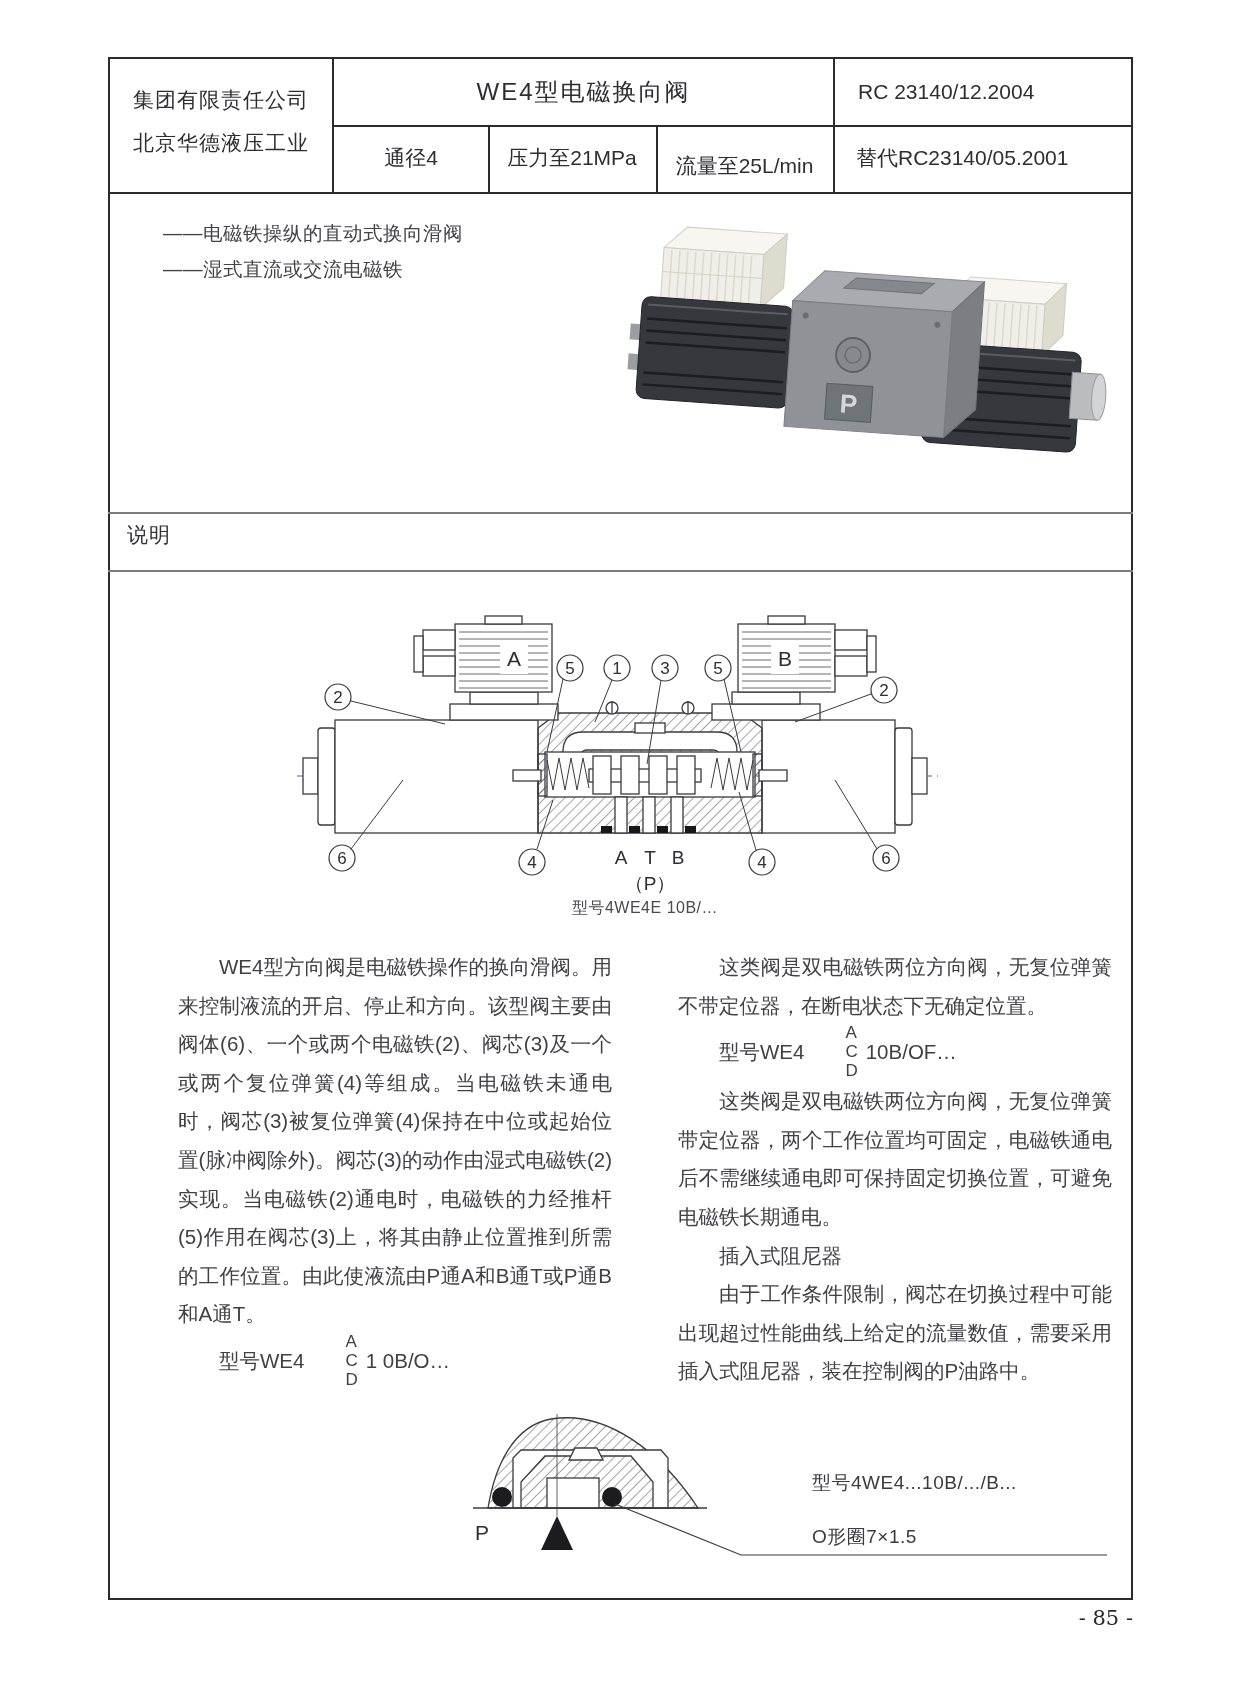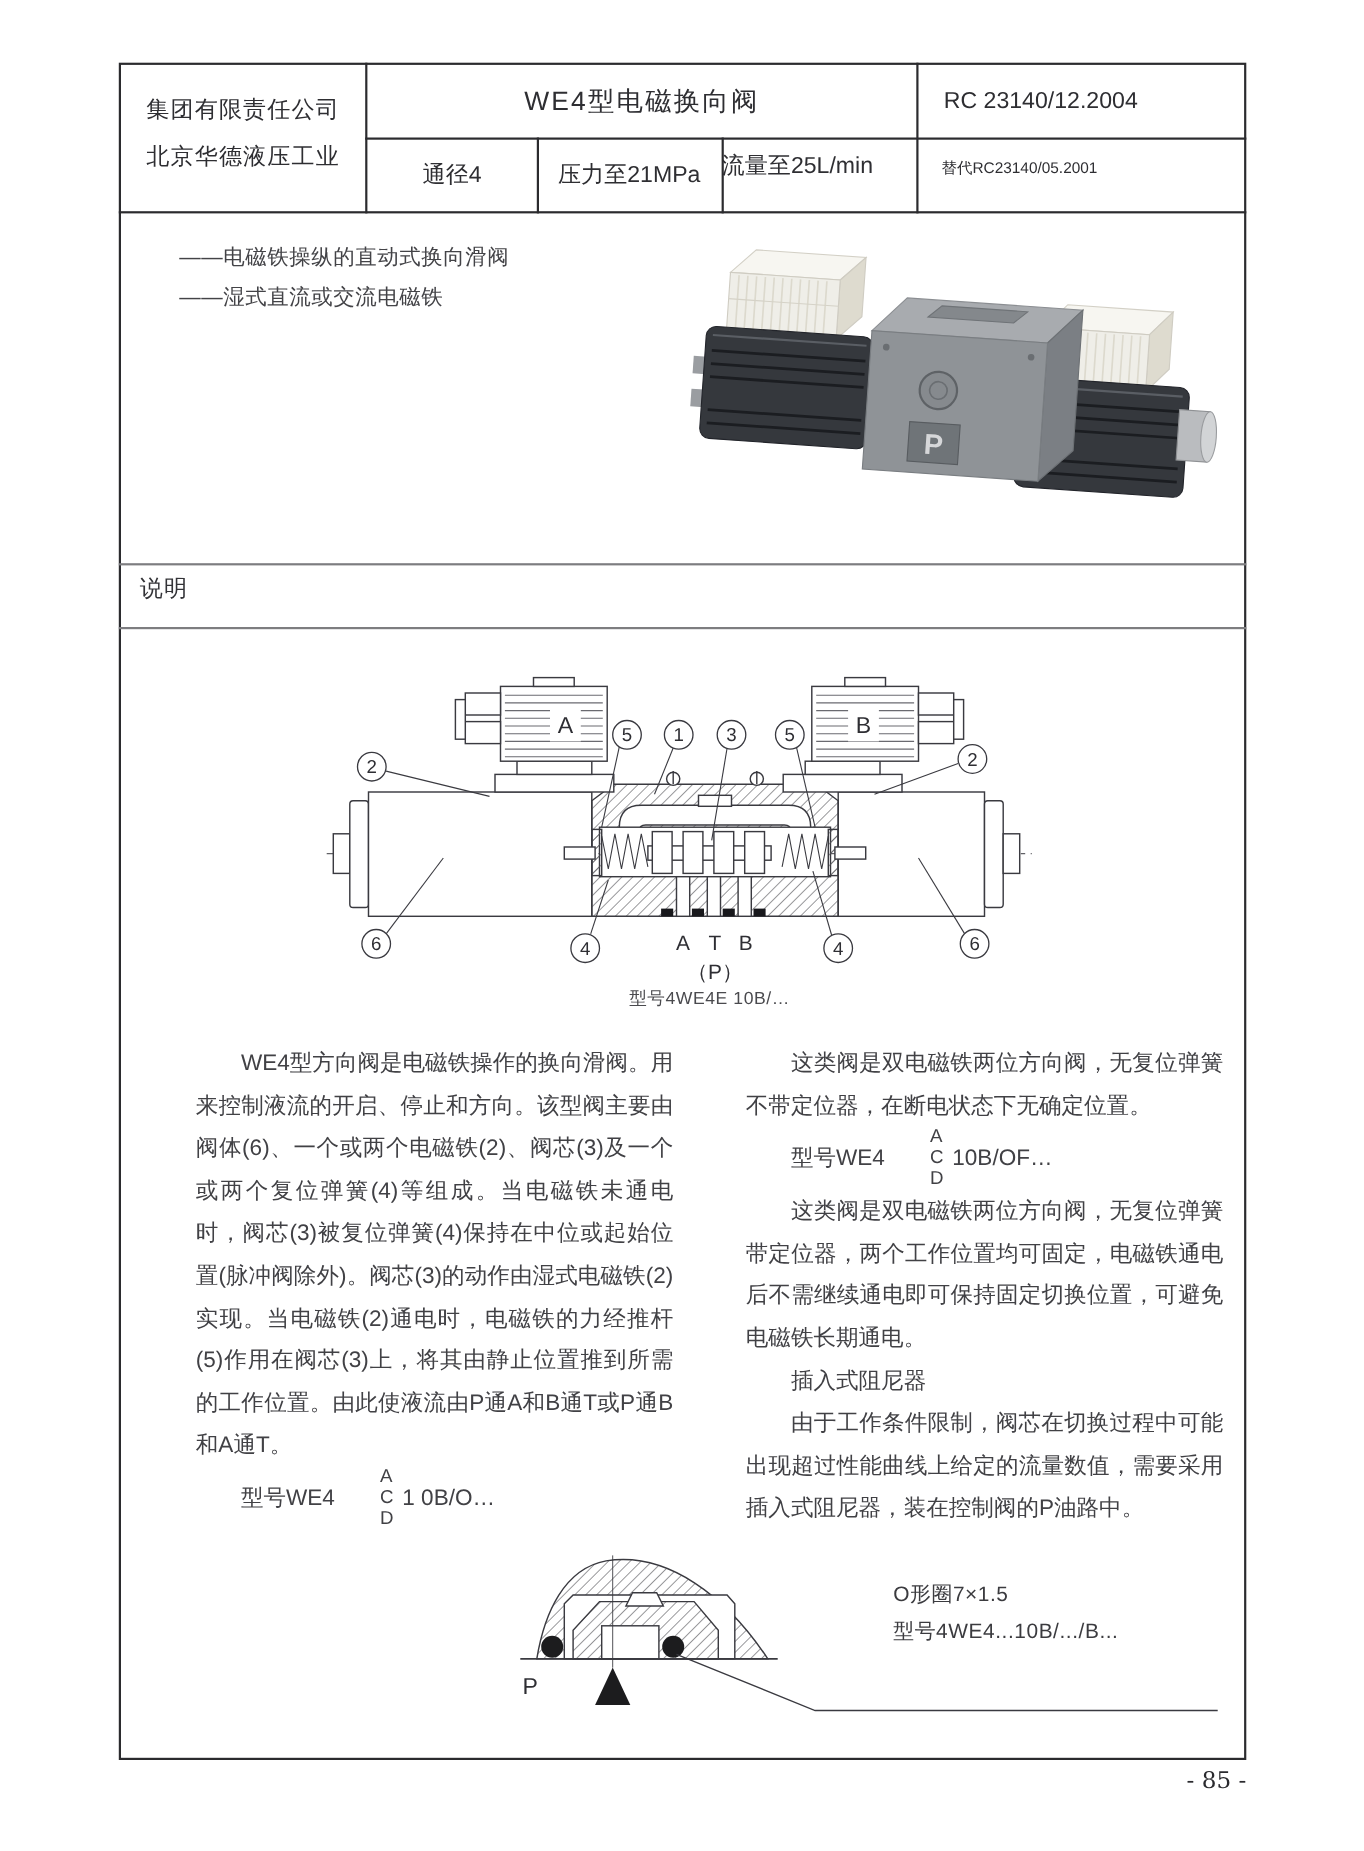--- a/index.html
+++ b/index.html
@@ -15,41 +15,41 @@
   .vline { position:absolute; width:2px; background:#2b2b2e; }
   .hline.gray { background:#7d7d80; }
   .cell { position:absolute; color:#2e2e32; }
   .company { left:108px; top:78px; width:226px; text-align:center;
     font-size:21px; line-height:43px; letter-spacing:1px; }
   .title { left:334px; top:76px; width:499px; text-align:center; font-size:24px;
     letter-spacing:2px; }
   .docnum { left:858px; top:80px; font-size:21px; }
   .spec1 { left:334px; top:144px; width:154px; text-align:center; font-size:21px; }
   .spec2 { left:488px; top:144px; width:168px; text-align:center; font-size:21px; }
-  .spec3 { left:656px; top:136px; width:177px; text-align:left; font-size:21px; }
-  .replaces { left:856px; top:144px; font-size:14px; }
+  .spec3 { left:656px; top:152px; width:177px; text-align:center; font-size:21px; }
+  .replaces { left:856px; top:144px; font-size:21px; }
   .bullet { position:absolute; left:163px; font-size:19.5px; color:#434347; letter-spacing:0.5px; }
   .section-label { position:absolute; left:127px; top:521px; font-size:21px; color:#333337; letter-spacing:1px; }
   .photo-svg { position:absolute; left:628px; top:222px; overflow:visible; }
   .main-diagram { position:absolute; left:295px; top:572px; }
   .diagram-caption { position:absolute; left:495px; top:898px; width:300px;
     text-align:center; font-size:16px; color:#4a4a4e; letter-spacing:0.5px; }
   .col { position:absolute; top:948px; width:434px; font-size:20.5px;
     line-height:38.6px; text-align:justify; color:#414145; }
   .col-left { left:178px; }
   .col-right { left:678px; }
   .col p { text-indent:2em; margin:0; }
   .mline { text-indent:2em; }
   .mstack { display:inline-flex; flex-direction:column; vertical-align:middle;
     font-size:17px; line-height:19px; text-align:left; position:relative; top:-2px; }
   .msuffix { margin-left:8px; }
   .damper-svg { position:absolute; left:455px; top:1398px; overflow:visible; }
   .damper-label { position:absolute; left:812px; font-size:19px; color:#3b3b3f; }
   .damper-model { top:1470px; letter-spacing:0.5px; }
-  .damper-oring { top:1436px; letter-spacing:0.5px;text-align:right; }
+  .damper-oring { top:1524px; letter-spacing:0.5px;text-align:right; }
   .page-number { position:absolute; left:108px; top:1606px; width:1025px;
     text-align:right; font-size:21px; color:#2a2a2e;
     font-family:"DejaVu Serif","Liberation Serif",serif; }
   svg text { font-family:"Liberation Sans","DejaVu Sans",sans-serif; }
 </style>
 </head>
 <body>
 
 <div class="page">
 

